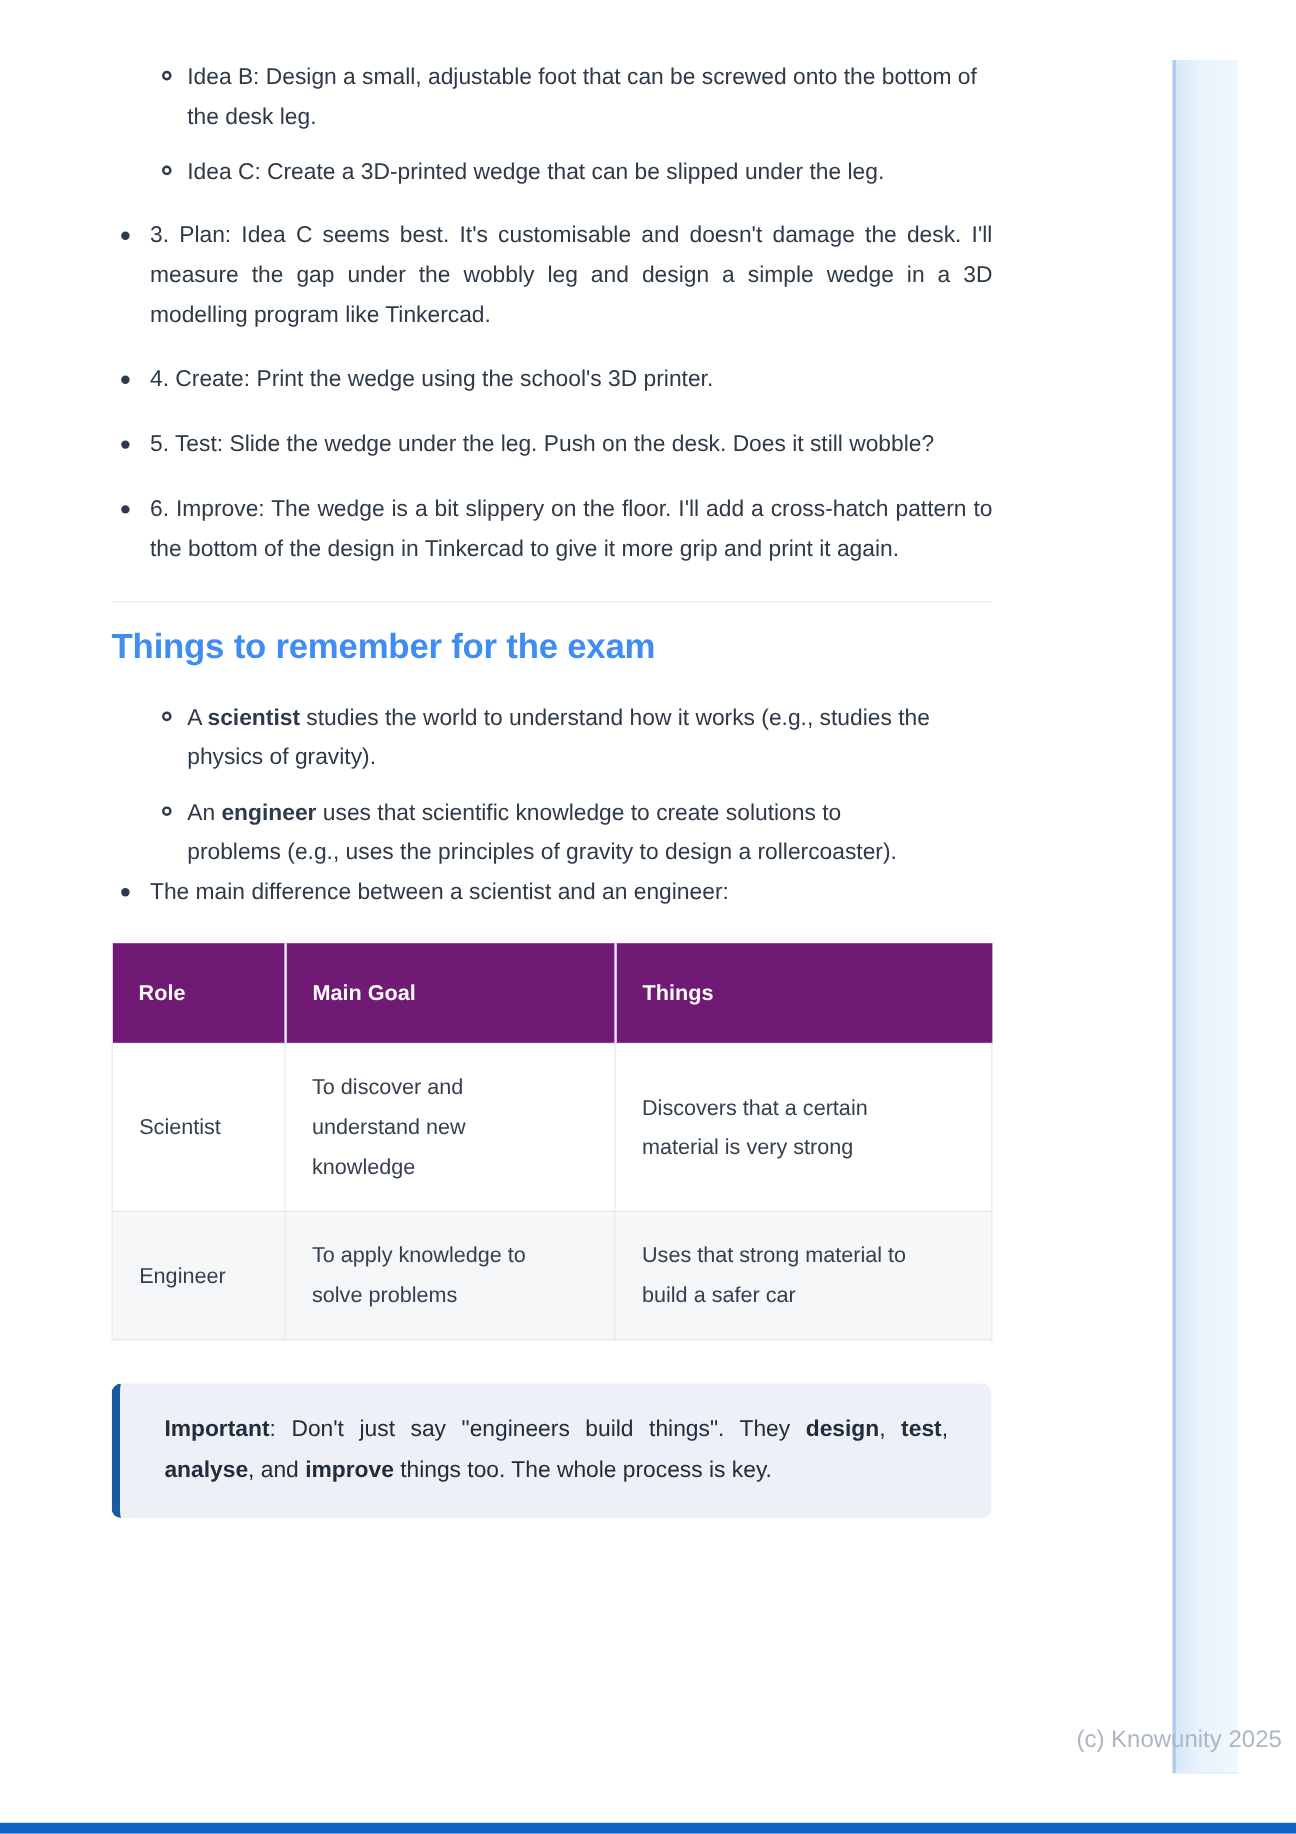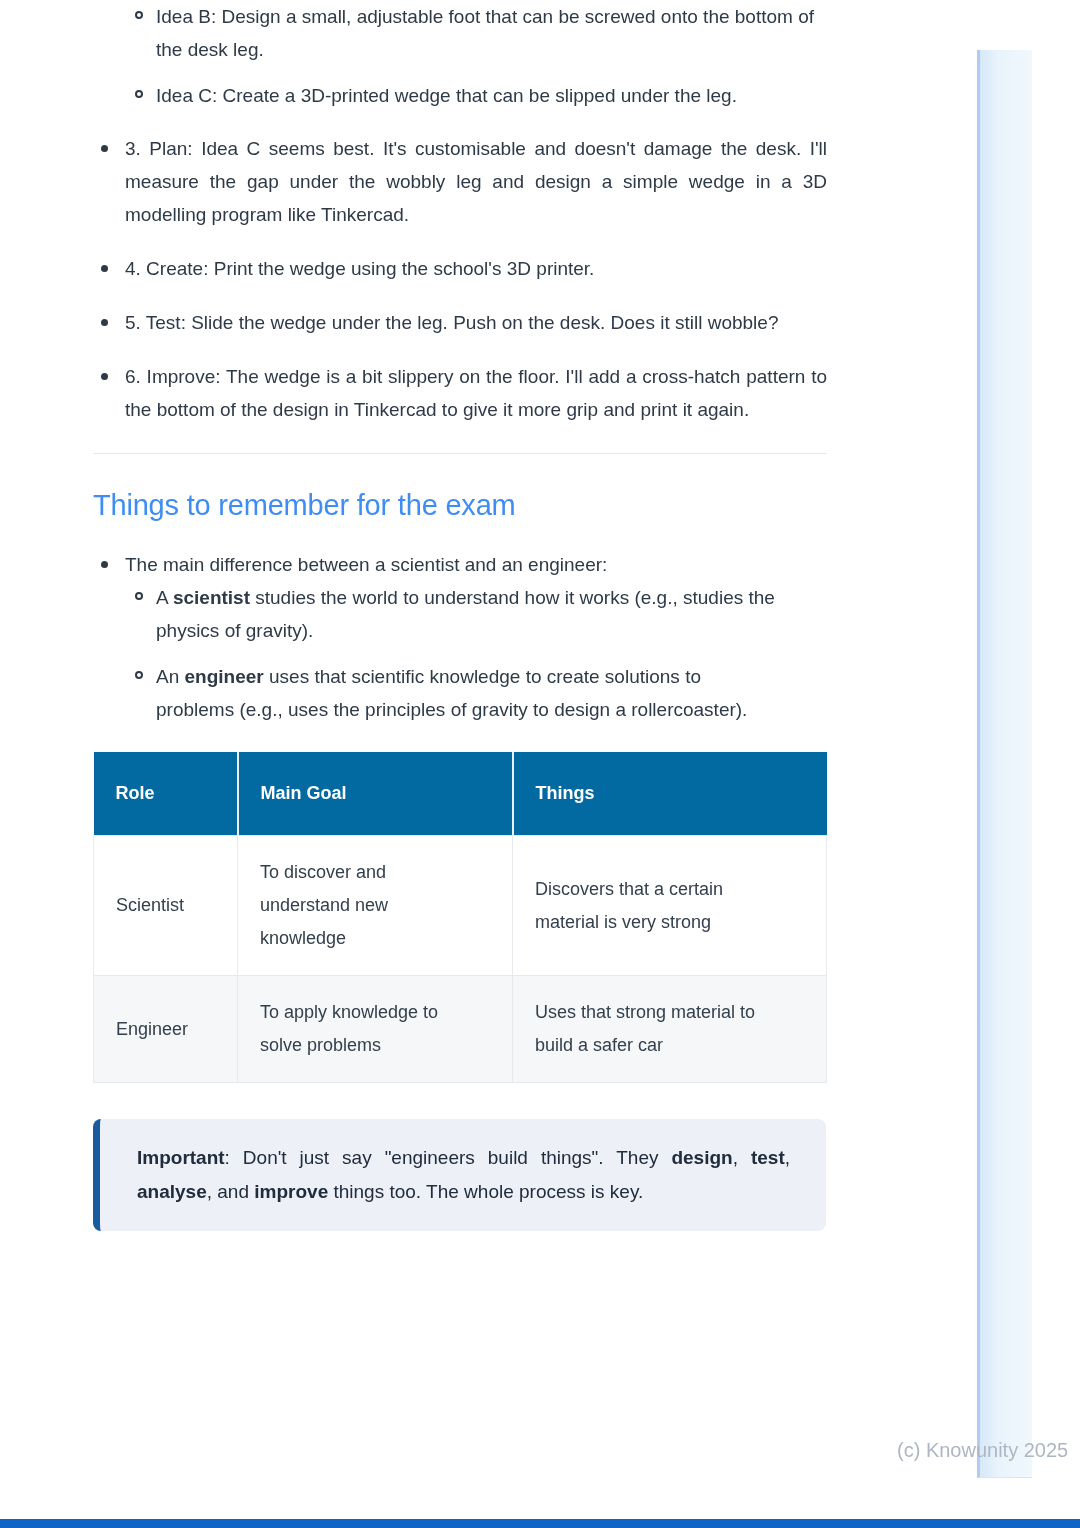--- a/index.html
+++ b/index.html
@@ -29,20 +29,21 @@
   }
   .watermark {
     position: absolute; left: 897px; top: 1439px;
     font-size: 20px; color: #adb7c3; z-index: 5;
     white-space: nowrap;
   }
 
   .content {
     position: absolute; left: 93px; top: 0;
     width: 734px; z-index: 2;
+    padding-top: 48px;
     font-size: 19px; line-height: 33px;
   }
 
   ul.list { list-style: none; }
 
   
   li.sub-item { position: relative; padding-left: 63px; margin-bottom: 13px; }
   li.sub-item:last-child { margin-bottom: 0; }
   .circle-marker {
     position: absolute; left: 42px; top: 11px;
@@ -65,37 +66,37 @@
   }
   .justified { text-align: justify; }
   .step-label { font-weight: 400; }
 
   .divider {
     border: none; border-top: 1px solid #e6e8eb;
     margin: 27px 0 0 0; width: 734px;
   }
 
   h2.section-heading {
-    margin: 34px 0 26px 0;
+    margin: 20px 0 26px 0;
     font-size: 29px; line-height: 34px;
-    font-weight: 400; color: #3f8df2;
+    font-weight: 700; color: #3f8df2;
     letter-spacing: -0.2px;
   }
   ul.intro-list { margin: 0; }
   ul.intro-list li.main-item { margin-bottom: 0; }
   ul.nested-sub { margin-top: 0; }
 
   
   table.roles {
     border-collapse: collapse; margin-top: 26px;
     width: 733px; table-layout: fixed;
   }
   col.c-role { width: 144px; } col.c-goal { width: 275px; } col.c-ex { width: 314px; }
   table.roles th {
-    background: #0369a1; color: #ffffff;
+    background: #701a75; color: #ffffff;
     font-size: 18px; font-weight: 700; text-align: left;
     padding: 25px 22px; border-right: 2px solid #e9f1fa;
   }
   table.roles th:last-child { border-right: none; }
   table.roles td {
     padding: 20px 40px 20px 22px;
     font-size: 18px; line-height: 33px; color: #34404e;
     border: 1px solid #e6e9ed; background: #ffffff;
     vertical-align: middle;
   }
@@ -156,34 +157,34 @@
         <span class="dot-marker"></span>
         <span class="step-label">6. Improve:</span>
         <span>The wedge is a bit slippery on the floor. I'll add a cross-hatch pattern to the bottom of the design in Tinkercad to give it more grip and print it again.</span>
       </li>
     </ul>
 
     <hr class="divider">
 
     <h2 class="section-heading">Things to remember for the exam</h2>
 
+    <ul class="list nested-sub">
+      <li class="sub-item">
+        <span class="circle-marker"></span>
+        <span class="sub-text narrow"><span>A </span><strong>scientist</strong><span> studies the world to understand how it works (e.g., studies the physics of gravity).</span></span>
+      </li>
+      <li class="sub-item">
+        <span class="circle-marker"></span>
+        <span class="sub-text narrow"><span>An </span><strong>engineer</strong><span> uses that scientific knowledge to create solutions to problems (e.g., uses the principles of gravity to design a rollercoaster).</span></span>
+      </li>
+    </ul>
     <ul class="list intro-list">
       <li class="main-item">
         <span class="dot-marker"></span>
         <span>The main difference between a scientist and an engineer:</span>
-      </li>
-    </ul>
-    <ul class="list nested-sub">
-      <li class="sub-item">
-        <span class="circle-marker"></span>
-        <span class="sub-text narrow"><span>A </span><strong>scientist</strong><span> studies the world to understand how it works (e.g., studies the physics of gravity).</span></span>
-      </li>
-      <li class="sub-item">
-        <span class="circle-marker"></span>
-        <span class="sub-text narrow"><span>An </span><strong>engineer</strong><span> uses that scientific knowledge to create solutions to problems (e.g., uses the principles of gravity to design a rollercoaster).</span></span>
       </li>
     </ul>
 
     <table class="roles">
       <colgroup>
           <col class="c-role">
           <col class="c-goal">
           <col class="c-ex">
         </colgroup>
       <thead>

